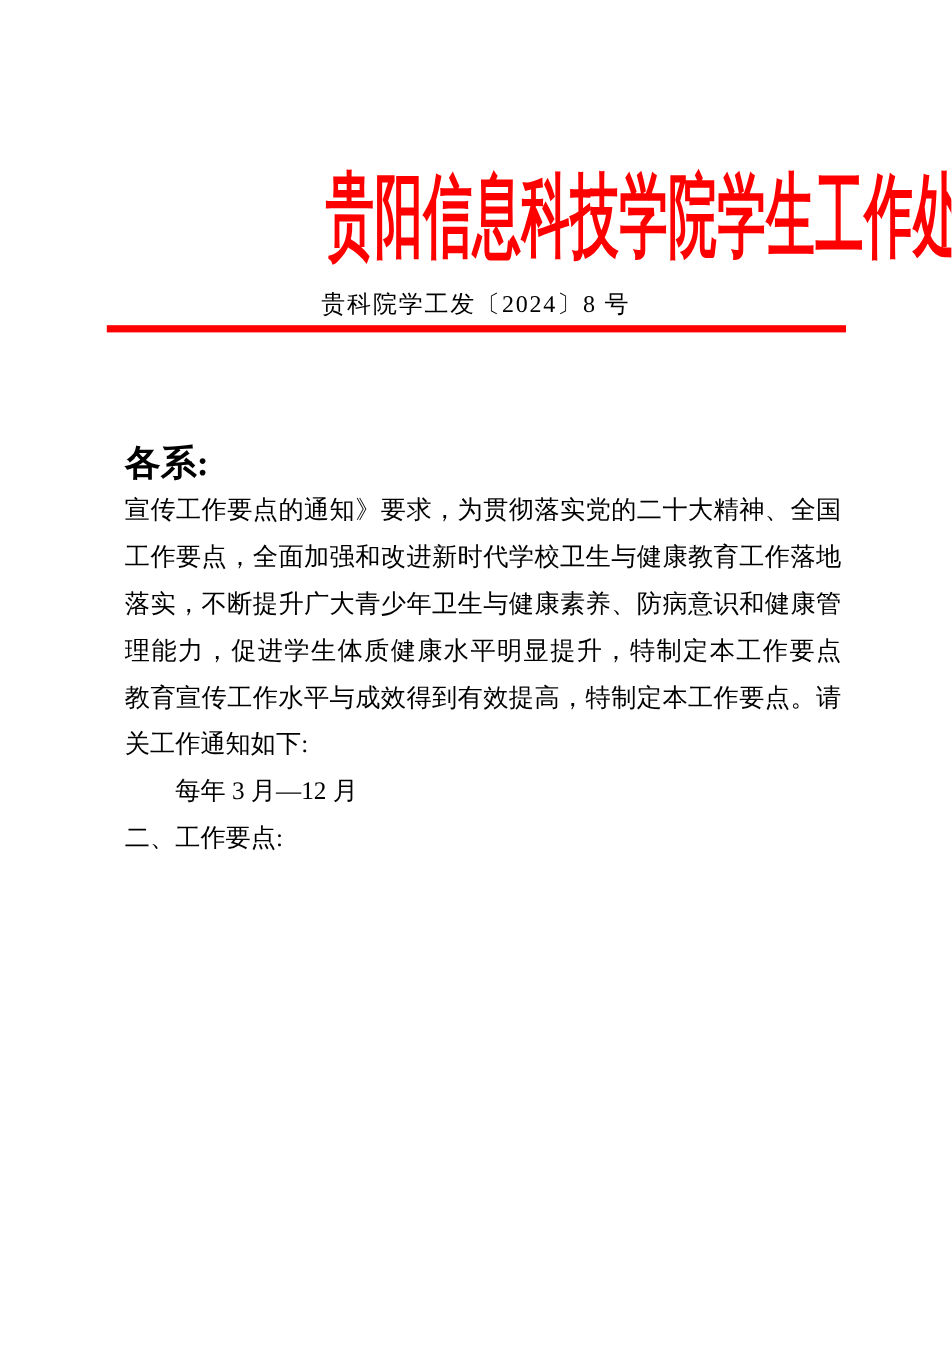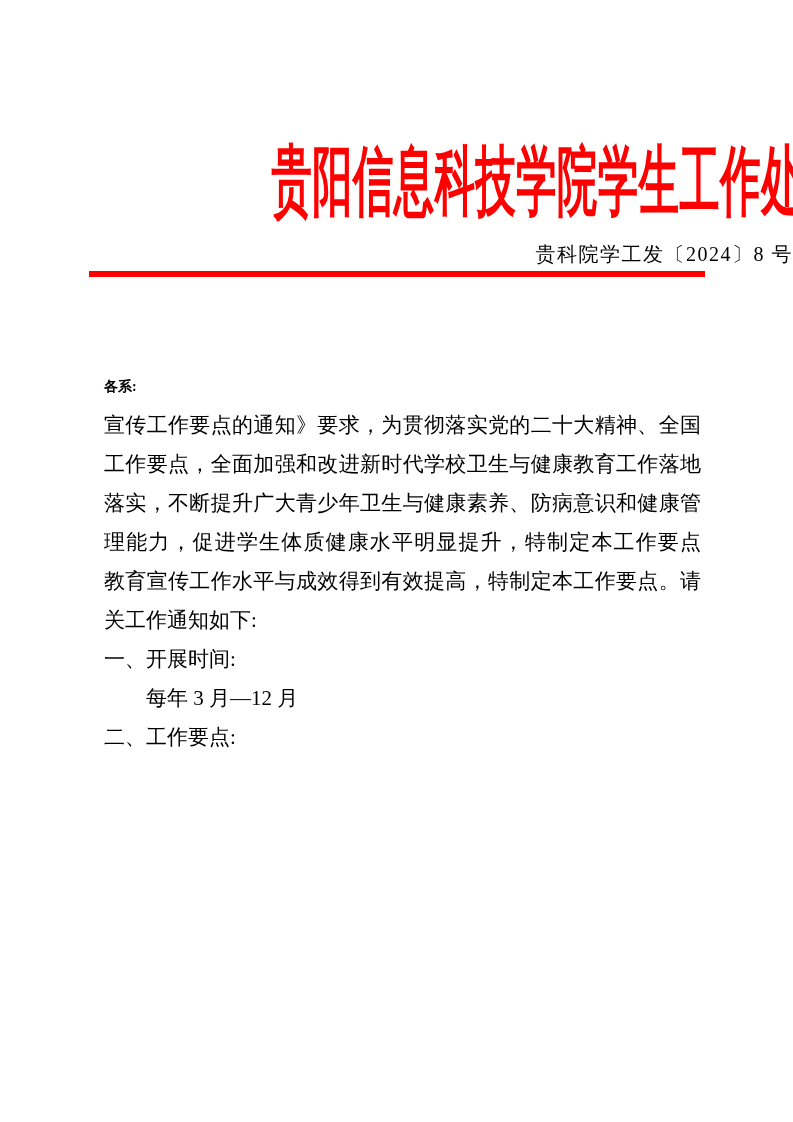--- a/index.html
+++ b/index.html
@@ -36,21 +36,21 @@
     transform: scaleX(0.53);
     transform-origin: center top;
     white-space: nowrap;
   }
   
   .doc-number {
     position: absolute;
     top: 241px;
     left: 0;
     width: 793px;
-    text-align: right;
+    text-align: center;
     font-size: 20px;
     line-height: 26px;
     letter-spacing: 1.5px;
   }
   
   .red-divider {
     position: absolute;
     top: 271px;
     left: 89px;
     width: 616px;
@@ -77,21 +77,21 @@
     position: absolute;
     top: 367px;
     left: 104px;
     width: 597px;
     font-size: 21px;
     line-height: 39px;
   }
   .salutation {
     font-family: Liberation Serif, serif;
     font-weight: bold;
-    font-size: 14px;
+    font-size: 30px;
     line-height: 39px;
   }
   .p-line {
     font-size: 21px;
     line-height: 39px;
     text-align: justify;
     white-space: normal;
   }
   .p-line.jl {
     text-align: justify;
@@ -126,19 +126,18 @@
 
     <div class="salutation">各系:</div>
 
     <div class="p-line jl">宣传工作要点的通知》要求，为贯彻落实党的二十大精神、全国</div>
     <div class="p-line jl">工作要点，全面加强和改进新时代学校卫生与健康教育工作落地</div>
     <div class="p-line jl">落实，不断提升广大青少年卫生与健康素养、防病意识和健康管</div>
     <div class="p-line jl">理能力，促进学生体质健康水平明显提升，特制定本工作要点</div>
     <div class="p-line jl">教育宣传工作水平与成效得到有效提高，特制定本工作要点。请</div>
     <div class="p-line">关工作通知如下:</div>
 
-    <div class="list-item">一、开展时间:</div>
     <div class="list-item indent">每年 3 月—12 月</div>
     <div class="list-item">二、工作要点:</div>
 
   </div>
 
 </div>
 
 </body></html>

